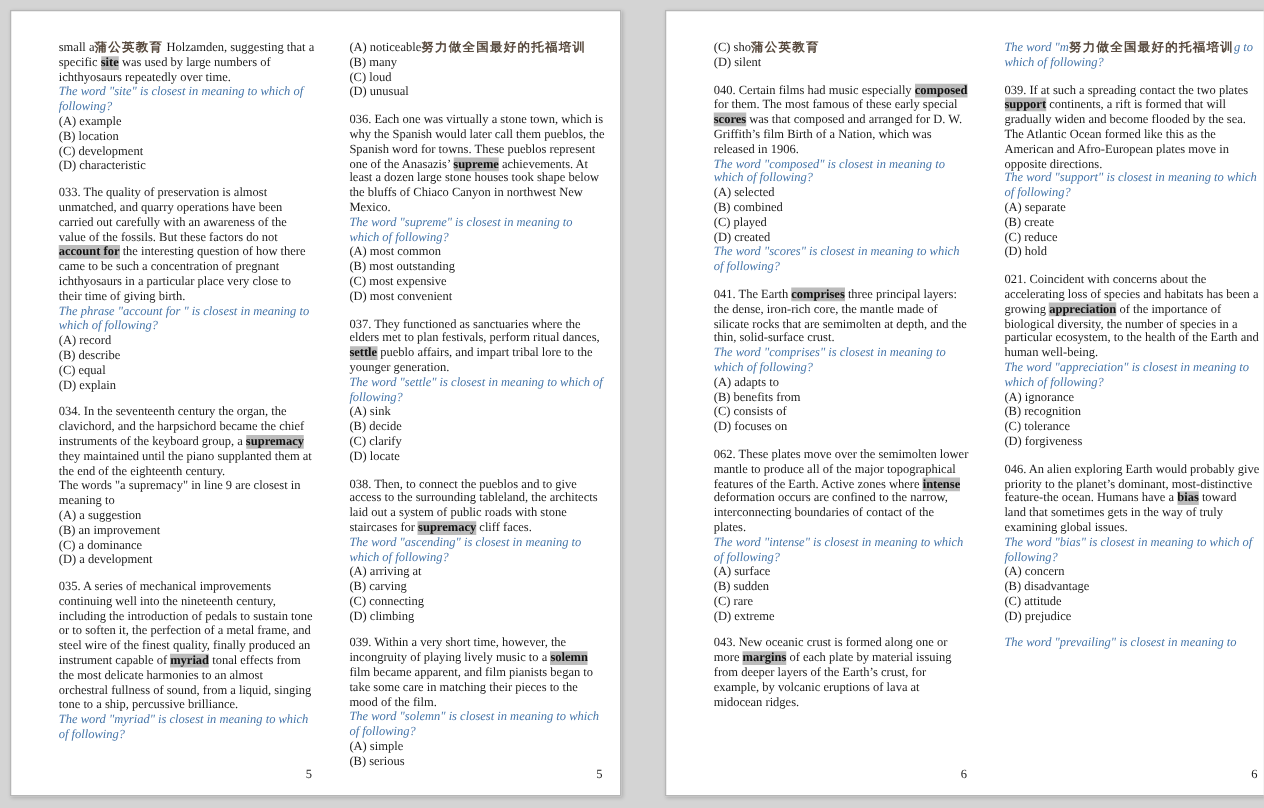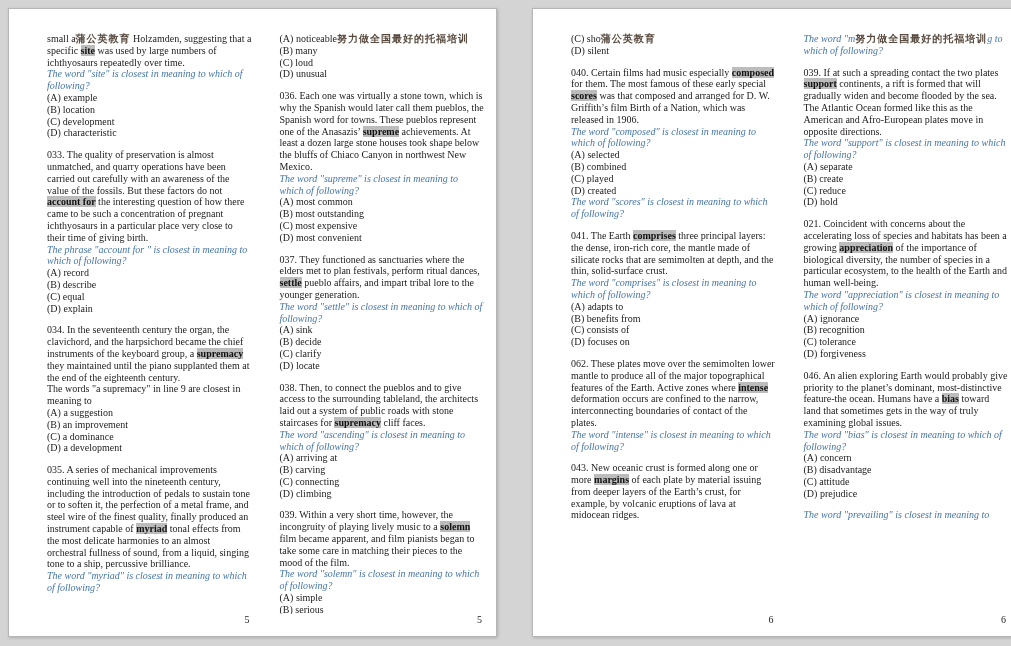--- a/index.html
+++ b/index.html
@@ -119,20 +119,24 @@
         <div class="gap"></div>
         <div class="block para"><span>041. The Earth </span><span class="hl">comprises</span><span> three principal layers: the dense, iron-rich core, the mantle made of silicate rocks that are semimolten at depth, and the thin, solid-surface crust.</span></div>
         <div class="block question"><span>The word "comprises" is closest in meaning to which of following?</span></div>
         <div class="block options"><span>(A) adapts to
 (B) benefits from
 (C) consists of
 (D) focuses on</span></div>
         <div class="gap"></div>
         <div class="block para"><span>062. These plates move over the semimolten lower mantle to produce all of the major topographical features of the Earth. Active zones where </span><span class="hl">intense</span><span> deformation occurs are confined to the narrow, interconnecting boundaries of contact of the plates.</span></div>
         <div class="block question"><span>The word "intense" is closest in meaning to which of following?</span></div>
+        <div class="block options"><span>(A) surface
+(B) sudden
+(C) rare
+(D) extreme</span></div>
         <div class="gap"></div>
         <div class="block para"><span>043. New oceanic crust is formed along one or more </span><span class="hl">margins</span><span> of each plate by material issuing from deeper layers of the Earth’s crust, for example, by volcanic eruptions of lava at midocean ridges.</span></div>
       </div>
     <div class="page-num">6</div>
   </div>
   <div class="column">
     <div class="col-content">
         <div class="block question"><span>The word "m</span><span class="wm">努力做全国最好的托福培训</span><span>g to which of following?</span></div>
         <div class="gap"></div>
         <div class="block para"><span>039. If at such a spreading contact the two plates </span><span class="hl">support</span><span> continents, a rift is formed that will gradually widen and become flooded by the sea. The Atlantic Ocean formed like this as the American and Afro-European plates move in opposite directions.</span></div>

